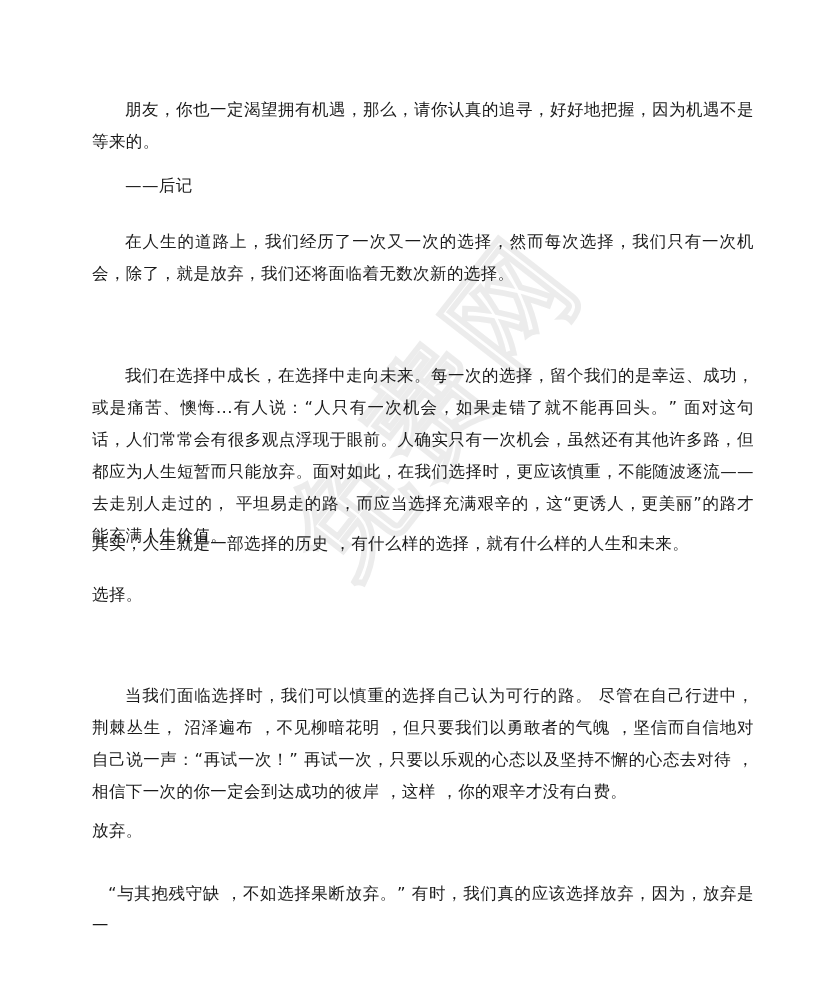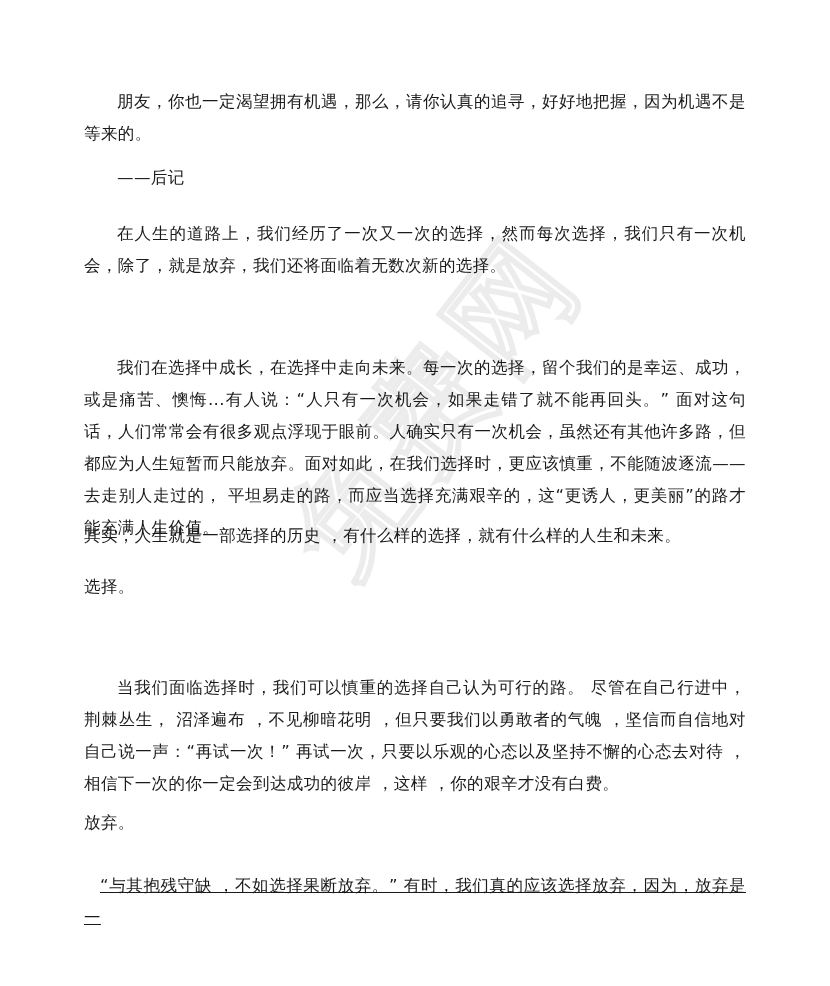--- a/index.html
+++ b/index.html
@@ -21,26 +21,26 @@
       top: 0;
       width: 662px;
     }
     .para {
       position: absolute;
       left: 0;
       width: 662px;
       font-size: 16.5px;
       line-height: 32px;
       text-indent: 33px;
-      margin: 0;
+      margin: 8px;
       letter-spacing: 0.4px;
       text-align: justify;
     }
     .para.noindent { text-indent: 0; }
-    .para.indent-half { text-indent: 16px; text-decoration: underline; }
+    .para.indent-half { text-indent: 16px; }
     .watermark {
       position: absolute;
       left: 260px;
       top: 330px;
       width: 360px;
       height: 200px;
       transform: rotate(-52deg);
       transform-origin: center;
       font-size: 120px;
       font-weight: bold;

